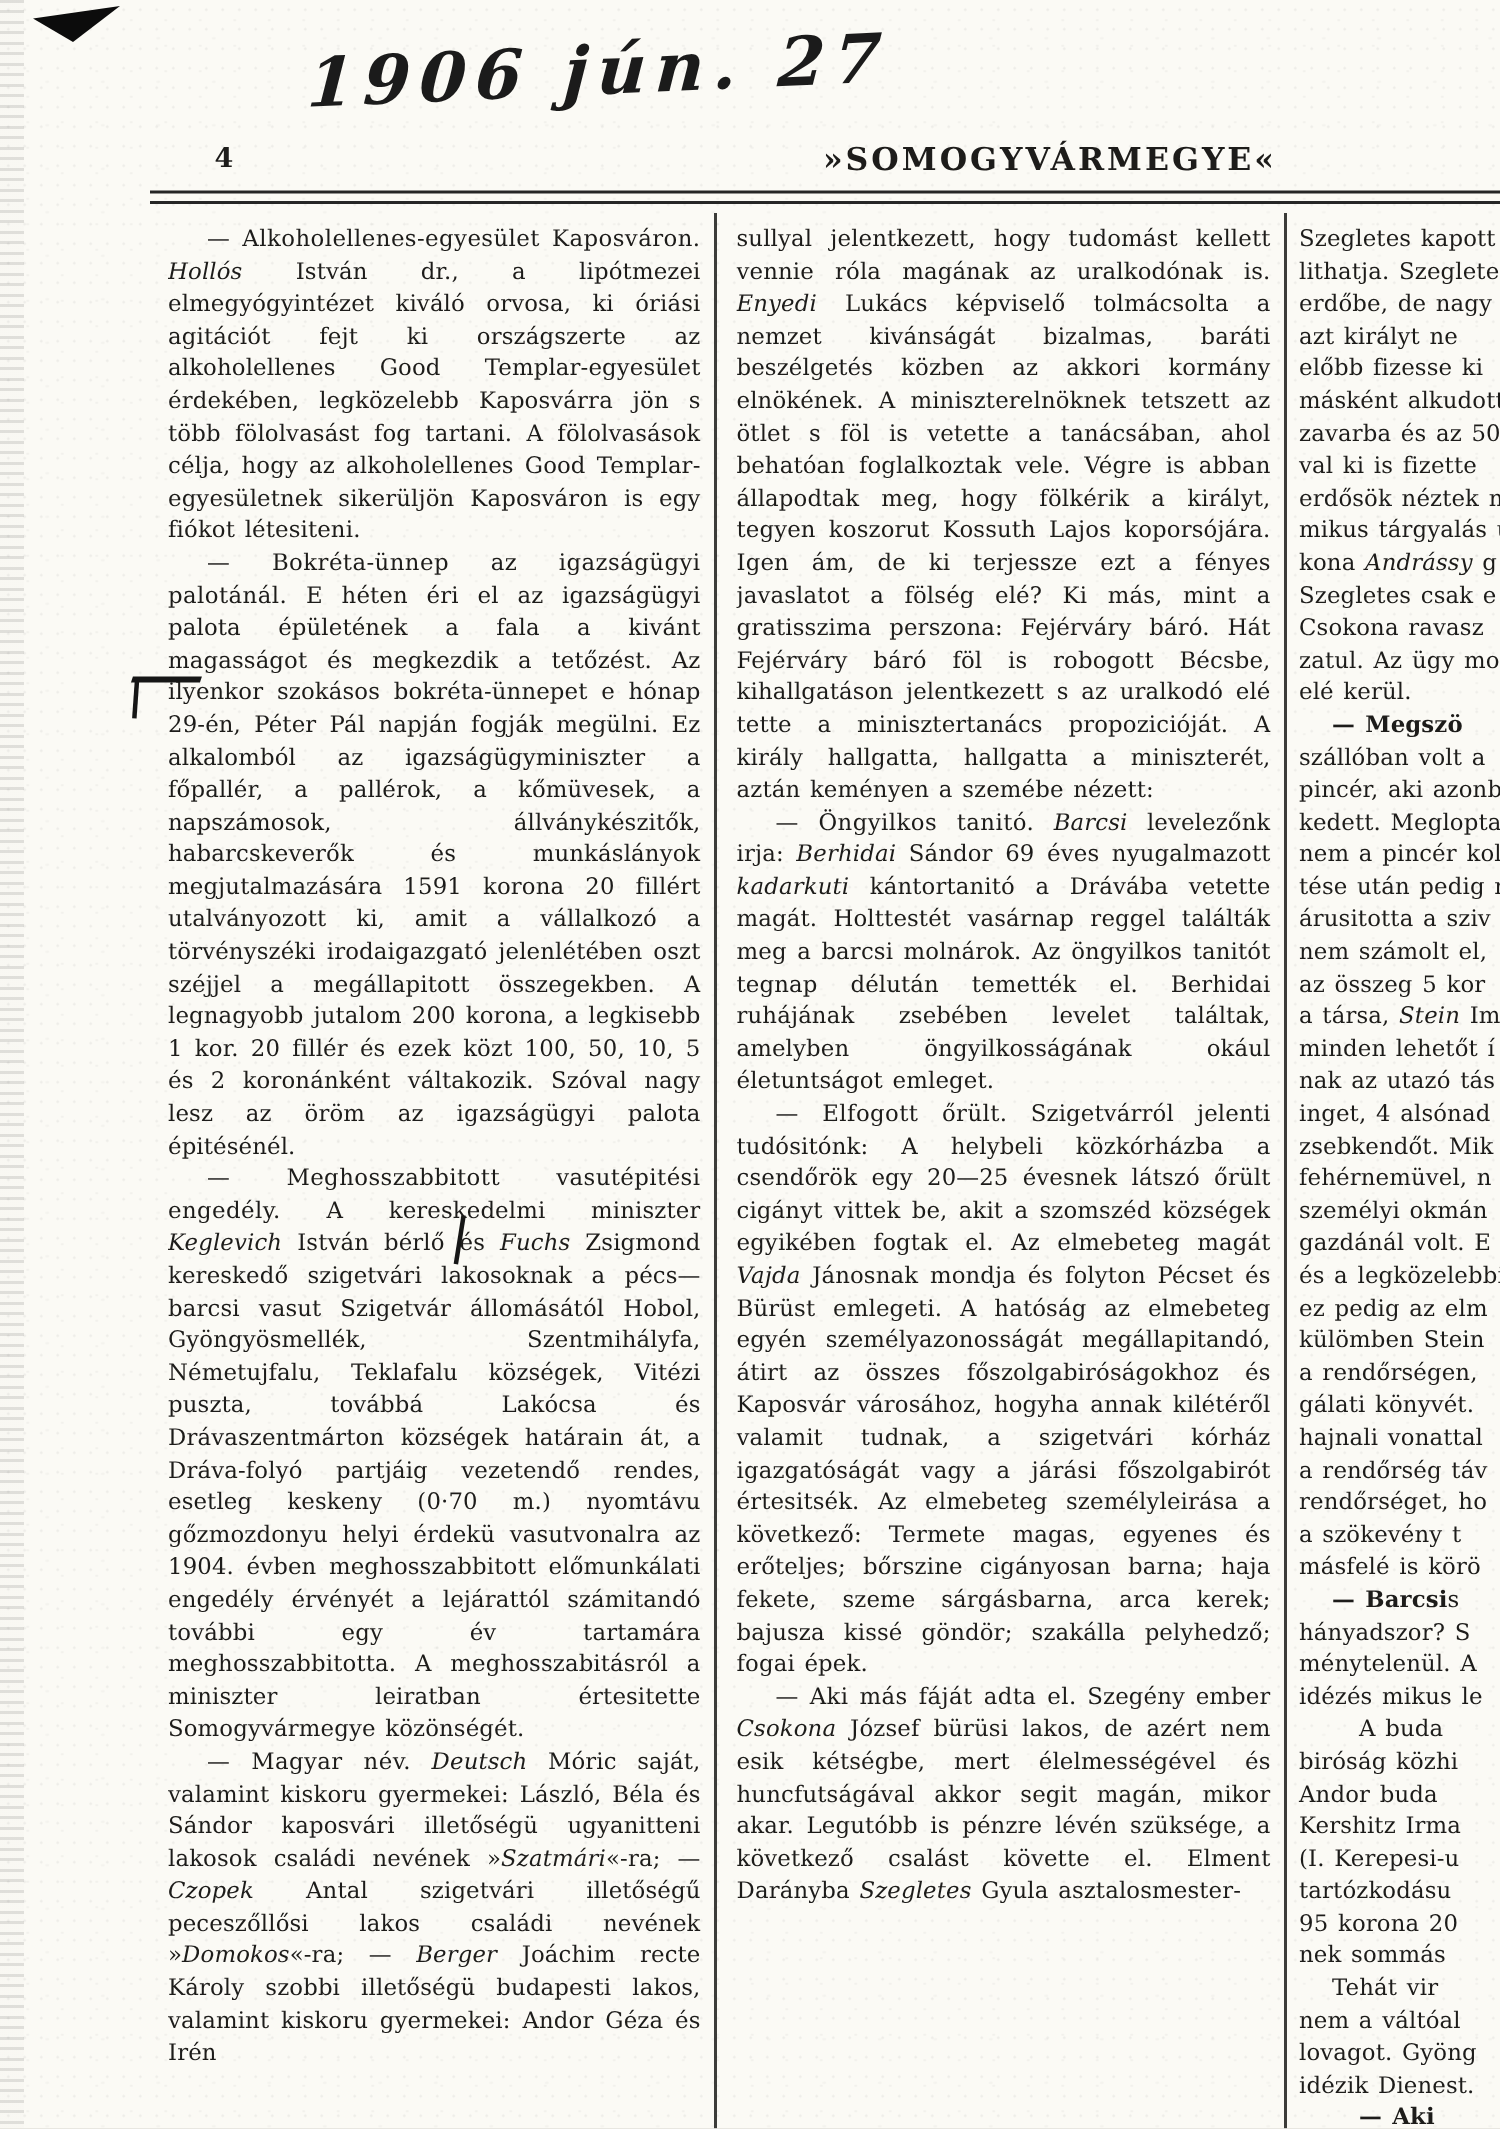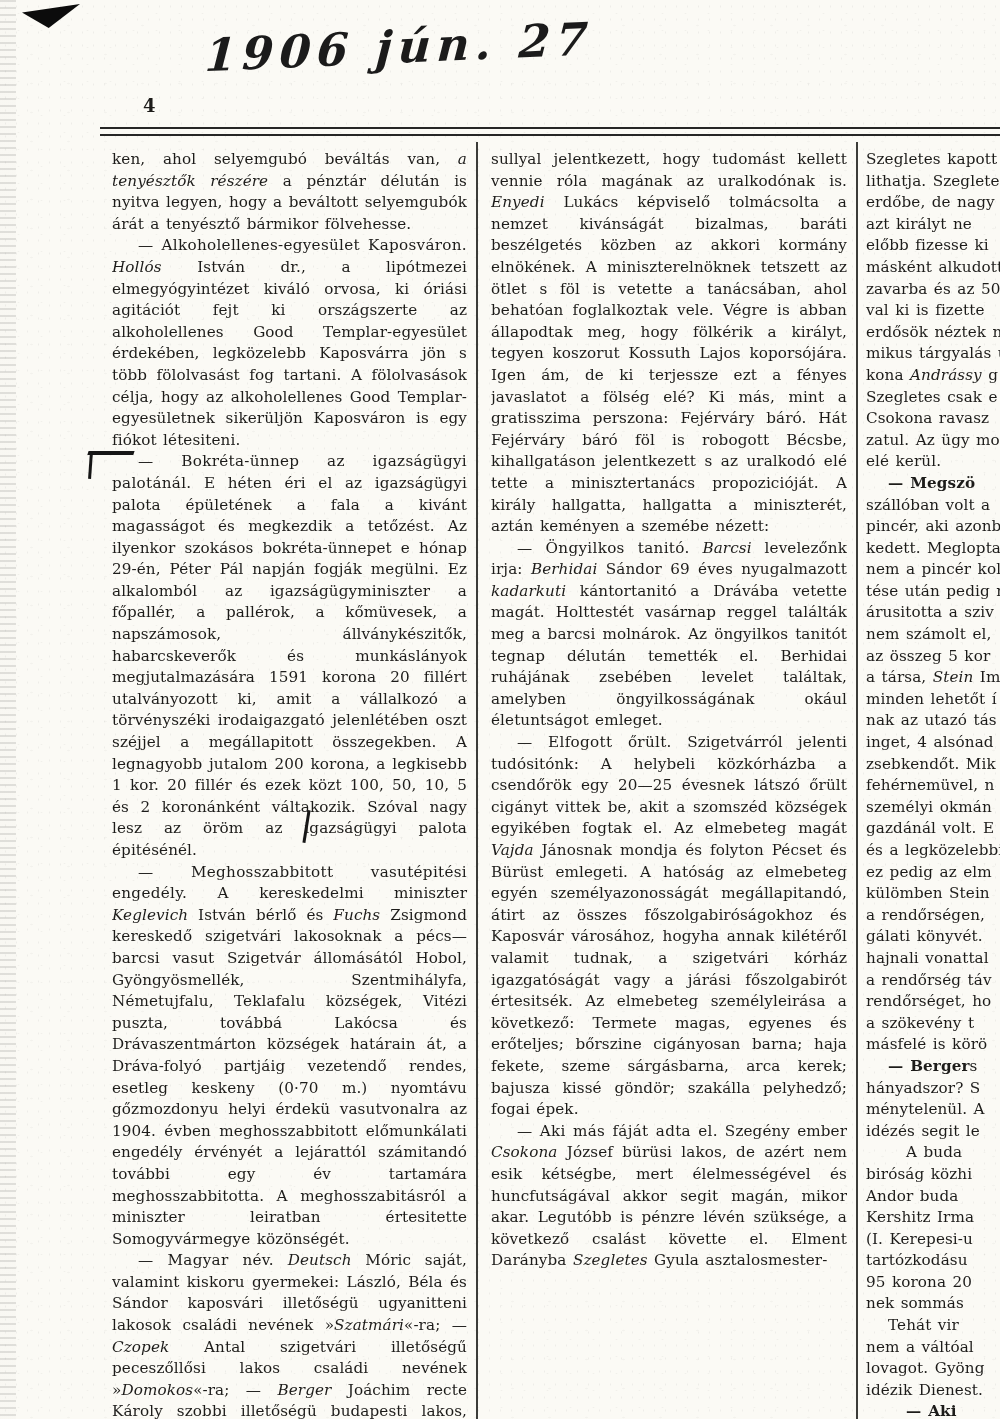--- a/index.html
+++ b/index.html
@@ -72,28 +72,28 @@
   .line.ind2{padding-left:40px;}
 </style>
 </head>
 <body>
 
 <div class="page">
   <div class="left-edge"></div>
   <div class="corner-flag"></div>
   <div class="handwritten">1906 jún. 27</div>
   <div class="pagenum">4</div>
+  <div class="masthead">»SOMOGYVÁRMEGYE«</div>
   <div class="rule"></div>
   <div class="sep sep1"></div>
   <div class="sep sep2"></div>
   <div class="pen-mark"></div>
   <div class="pen-tick"></div>
   <div class="pen-stroke"></div>
   <div class="col col1">
-      <p class="para"><span>ken, ahol selyemgubó beváltás van, </span><i>a tenyésztők részére</i><span> a pénztár délután is nyitva legyen, hogy a beváltott selyemgubók árát a tenyésztő bármikor fölvehesse.</span></p>
       <p class="para ind"><b>— Alkoholellenes-egyesület Kaposváron.</b><span> </span><i>Hollós</i><span> István dr., a lipótmezei elmegyógyintézet kiváló orvosa, ki óriási agitációt fejt ki országszerte az alkoholellenes Good Templar-egyesület érdekében, legközelebb Kaposvárra jön s több fölolvasást fog tartani. A fölolvasások célja, hogy az alkoholellenes Good Templar-egyesületnek sikerüljön Kaposváron is egy fiókot létesiteni.</span></p>
       <p class="para ind"><b>— Bokréta-ünnep az igazságügyi palotánál.</b><span> E héten éri el az igazságügyi palota épületének a fala a kivánt magasságot és megkezdik a tetőzést. Az ilyenkor szokásos bokréta-ünnepet e hónap 29-én, Péter Pál napján fogják megülni. Ez alkalomból az igazságügyminiszter a főpallér, a pallérok, a kőmüvesek, a napszámosok, állványkészitők, habarcskeverők és munkáslányok megjutalmazására 1591 korona 20 fillért utalványozott ki, amit a vállalkozó a törvényszéki irodaigazgató jelenlétében oszt széjjel a megállapitott összegekben. A legnagyobb jutalom 200 korona, a legkisebb 1 kor. 20 fillér és ezek közt 100, 50, 10, 5 és 2 koronánként váltakozik. Szóval nagy lesz az öröm az igazságügyi palota épitésénél.</span></p>
       <p class="para ind"><b>— Meghosszabbitott vasutépitési engedély.</b><span> A kereskedelmi miniszter </span><i>Keglevich</i><span> István bérlő és </span><i>Fuchs</i><span> Zsigmond kereskedő szigetvári lakosoknak a pécs—barcsi vasut Szigetvár állomásától Hobol, Gyöngyösmellék, Szentmihályfa, Németujfalu, Teklafalu községek, Vitézi puszta, továbbá Lakócsa és Drávaszentmárton községek határain át, a Dráva-folyó partjáig vezetendő rendes, esetleg keskeny (0·70 m.) nyomtávu gőzmozdonyu helyi érdekü vasutvonalra az 1904. évben meghosszabbitott előmunkálati engedély érvényét a lejárattól számitandó további egy év tartamára meghosszabbitotta. A meghosszabitásról a miniszter leiratban értesitette Somogyvármegye közönségét.</span></p>
       <p class="para ind"><b>— Magyar név.</b><span> </span><i>Deutsch</i><span> Móric saját, valamint kiskoru gyermekei: László, Béla és Sándor kaposvári illetőségü ugyanitteni lakosok családi nevének »</span><i>Szatmári</i><span>«-ra; — </span><i>Czopek</i><span> Antal szigetvári illetőségű peceszőllősi lakos családi nevének »</span><i>Domokos</i><span>«-ra; — </span><i>Berger</i><span> Joáchim recte Károly szobbi illetőségü budapesti lakos, valamint kiskoru gyermekei: Andor Géza és Irén</span></p>
     </div>
   <div class="col col2">
       <p class="para"><span>sullyal jelentkezett, hogy tudomást kellett vennie róla magának az uralkodónak is. </span><i>Enyedi</i><span> Lukács képviselő tolmácsolta a nemzet kivánságát bizalmas, baráti beszélgetés közben az akkori kormány elnökének. A miniszterelnöknek tetszett az ötlet s föl is vetette a tanácsában, ahol behatóan foglalkoztak vele. Végre is abban állapodtak meg, hogy fölkérik a királyt, tegyen koszorut Kossuth Lajos koporsójára. Igen ám, de ki terjessze ezt a fényes javaslatot a fölség elé? Ki más, mint a gratisszima perszona: Fejérváry báró. Hát Fejérváry báró föl is robogott Bécsbe, kihallgatáson jelentkezett s az uralkodó elé tette a minisztertanács propozicióját. A király hallgatta, hallgatta a miniszterét, aztán keményen a szemébe nézett:</span></p>
       <p class="para ind"><b>— Öngyilkos tanitó.</b><span> </span><i>Barcsi</i><span> levelezőnk irja: </span><i>Berhidai</i><span> Sándor 69 éves nyugalmazott </span><i>kadarkuti</i><span> kántortanitó a Drávába vetette magát. Holttestét vasárnap reggel találták meg a barcsi molnárok. Az öngyilkos tanitót tegnap délután temették el. Berhidai ruhájának zsebében levelet találtak, amelyben öngyilkosságának okául életuntságot emleget.</span></p>
       <p class="para ind"><b>— Elfogott őrült.</b><span> Szigetvárról jelenti tudósitónk: A helybeli közkórházba a csendőrök egy 20—25 évesnek látszó őrült cigányt vittek be, akit a szomszéd községek egyikében fogtak el. Az elmebeteg magát </span><i>Vajda</i><span> Jánosnak mondja és folyton Pécset és Bürüst emlegeti. A hatóság az elmebeteg egyén személyazonosságát megállapitandó, átirt az összes főszolgabiróságokhoz és Kaposvár városához, hogyha annak kilétéről valamit tudnak, a szigetvári kórház igazgatóságát vagy a járási főszolgabirót értesitsék. Az elmebeteg személyleirása a következő: Termete magas, egyenes és erőteljes; bőrszine cigányosan barna; haja fekete, szeme sárgásbarna, arca kerek; bajusza kissé göndör; szakálla pelyhedző; fogai épek.</span></p>
       <p class="para ind"><b>— Aki más fáját adta el.</b><span> Szegény ember </span><i>Csokona</i><span> József bürüsi lakos, de azért nem esik kétségbe, mert élelmességével és huncfutságával akkor segit magán, mikor akar. Legutóbb is pénzre lévén szüksége, a következő csalást követte el. Elment Darányba </span><i>Szegletes</i><span> Gyula asztalosmester-</span></p>
@@ -134,24 +134,24 @@
       <div class="line"><span>és a legközelebbi</span></div>
       <div class="line"><span>ez pedig az elm</span></div>
       <div class="line"><span>külömben Stein</span></div>
       <div class="line"><span>a rendőrségen,</span></div>
       <div class="line"><span>gálati könyvét.</span></div>
       <div class="line"><span>hajnali vonattal</span></div>
       <div class="line"><span>a rendőrség táv</span></div>
       <div class="line"><span>rendőrséget, ho</span></div>
       <div class="line"><span>a szökevény t</span></div>
       <div class="line"><span>másfelé is körö</span></div>
-      <div class="line ind1"><b>— Berger</b><span>s</span></div>
+      <div class="line ind1"><b>— Barcsi</b><span>s</span></div>
       <div class="line"><span>hányadszor? S</span></div>
       <div class="line"><span>ménytelenül. A</span></div>
-      <div class="line"><span>idézés segit le</span></div>
+      <div class="line"><span>idézés mikus le</span></div>
       <div class="line ind2"><span>A buda</span></div>
       <div class="line"><span>biróság közhi</span></div>
       <div class="line"><span>Andor buda</span></div>
       <div class="line"><span>Kershitz Irma</span></div>
       <div class="line"><span>(I. Kerepesi-u</span></div>
       <div class="line"><span>tartózkodásu</span></div>
       <div class="line"><span>95 korona 20</span></div>
       <div class="line"><span>nek sommás</span></div>
       <div class="line ind1"><span>Tehát vir</span></div>
       <div class="line"><span>nem a váltóal</span></div>

